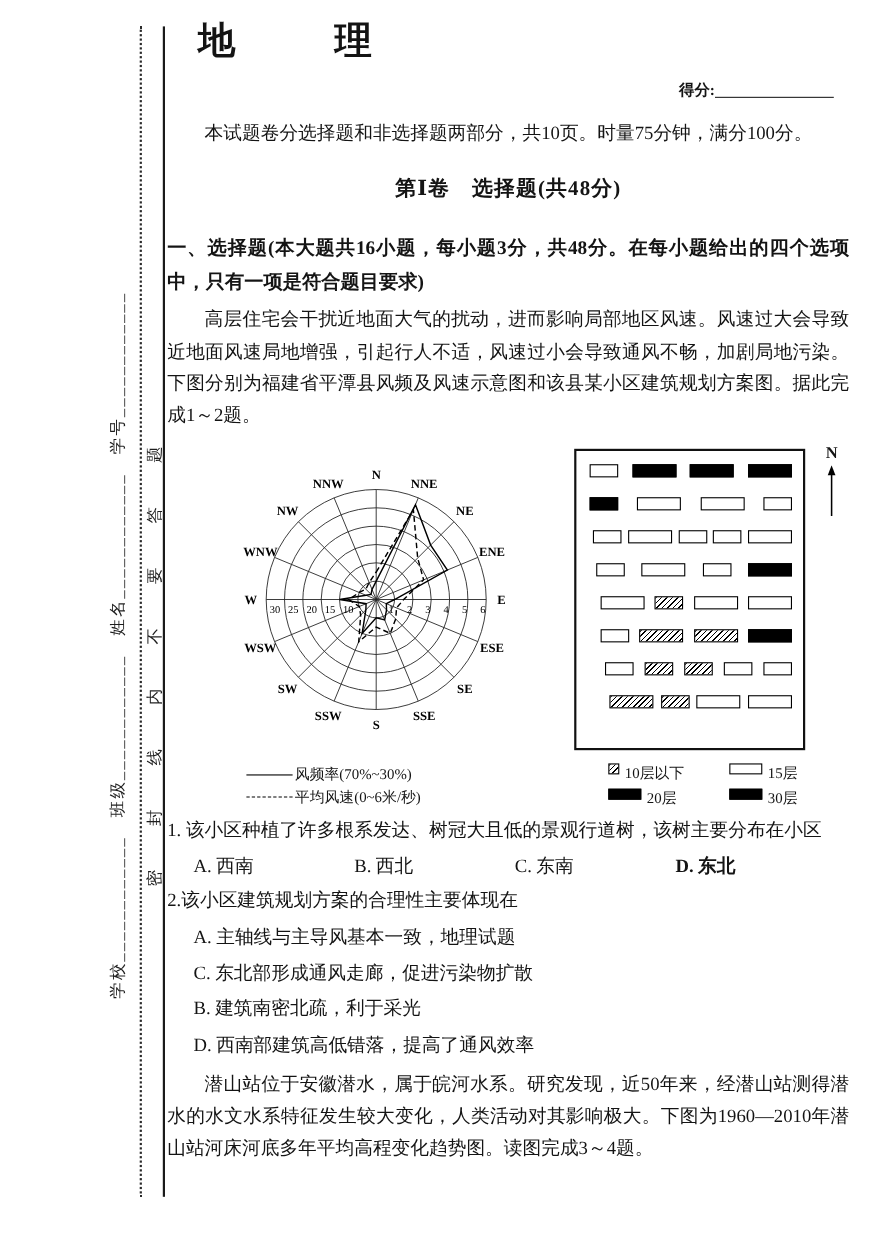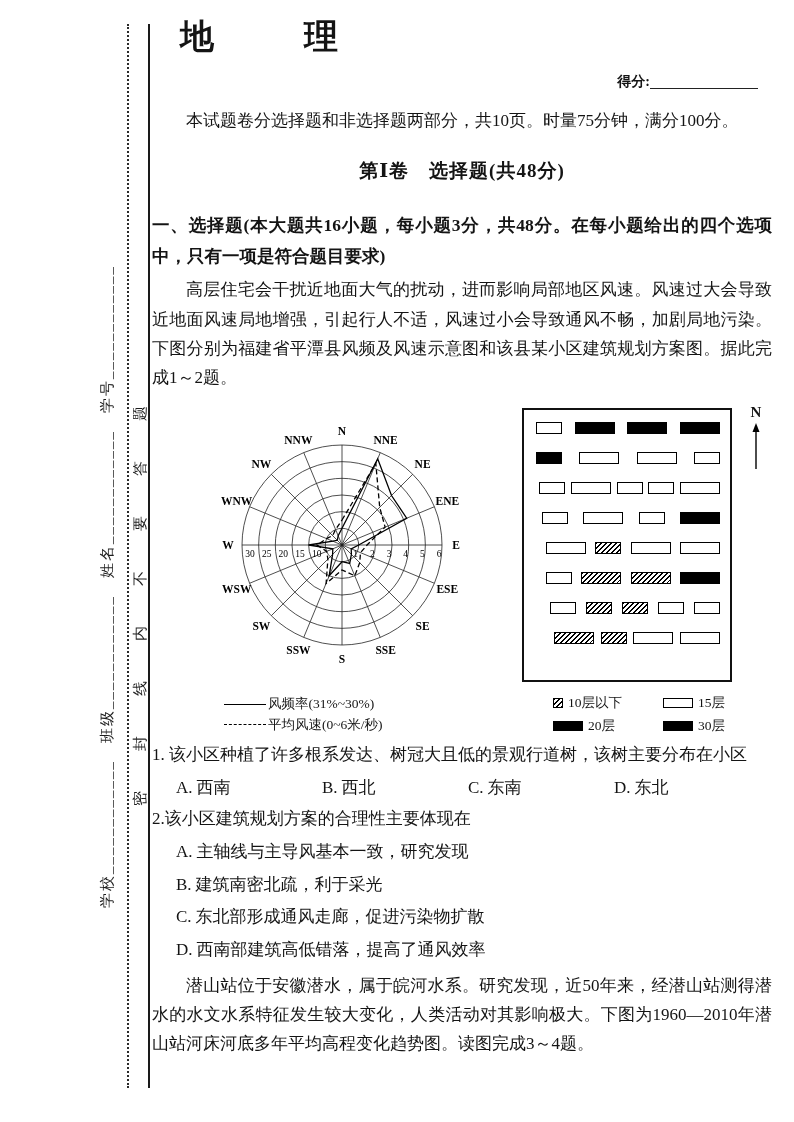--- a/index.html
+++ b/index.html
@@ -69,29 +69,29 @@
   .f-white{background:#fff;border:1.6px solid #000;}
   .f-black{background:#000;border:1.6px solid #000;}
   .f-hatch{border:1px solid #000;
     background:repeating-linear-gradient(135deg,#000 0,#000 1px,#fff 1px,#fff 3.5px);}
   .north{position:absolute;right:-30px;top:-4px;text-align:center;font-size:15px;font-weight:700;}
   .north svg{display:block;margin:2px auto 0 auto;}
   .building-legend{
     display:grid;grid-template-columns:96px 96px;row-gap:5px;column-gap:14px;
     margin:12px 0 0 4px;font-size:13.5px;align-items:center;
   }
-  .bl-item{display:flex;align-items:center;gap:5px;white-space:nowrap;padding-left:27px;}
+  .bl-item{display:flex;gap:5px;white-space:nowrap;padding-left:27px;}
   .bl-swatch{display:inline-block;width:30px;height:10px;box-sizing:border-box;}
 
   
   .question{margin-top:6px;}
   .stem{margin:4px 0 0 0;font-size:17px;line-height:1.7;text-align:justify;}
   .opts-inline{display:flex;padding-left:24px;margin-top:6px;font-size:17px;}
   .opts-inline .opt{width:146px;}
-  .opts-inline .opt:last-child{width:auto;}
+  .opts-inline .opt:last-child{width:auto;font-weight:bold;}
   .opts-block{padding-left:24px;font-size:17px;line-height:1.92;margin-top:2px;}
   .opt .olabel{margin-right:4px;}
 
   .footer{
     position:absolute;left:152px;top:1053px;width:620px;
     text-align:center;font-size:16px;letter-spacing:1px;
   }
 </style>
 </head>
 <body>
@@ -171,21 +171,21 @@
             <text x="47" y="12" text-anchor="middle" font-size="9.5" fill="#000">3</text>
             <text x="63.66666666666667" y="12" text-anchor="middle" font-size="9.5" fill="#000">4</text>
             <text x="80.33333333333333" y="12" text-anchor="middle" font-size="9.5" fill="#000">5</text>
             <text x="97" y="12" text-anchor="middle" font-size="9.5" fill="#000">6</text>
             <polygon points="0.0,-16.7 35.7,-86.2 49.5,-49.5 64.7,-26.8 16.7,0.0 9.2,3.8 9.4,9.4 7.7,18.5 0.0,16.7 -12.8,30.8 -9.4,9.4 -9.2,3.8 -33.3,0.0 -9.2,-3.8 -4.7,-4.7 -3.8,-9.2" fill="none" stroke="#000" stroke-width="1.3"></polygon>
             <polygon points="0.0,-25.0 33.8,-81.6 37.7,-37.7 43.1,-17.9 25.0,0.0 18.5,7.7 17.7,17.7 12.8,30.8 0.0,25.0 -15.9,38.5 -14.1,14.1 -15.4,6.4 -25.0,0.0 -15.4,-6.4 -9.4,-9.4 -6.4,-15.4" fill="none" stroke="#000" stroke-width="1.3" stroke-dasharray="5 3"></polygon>
           </svg>
         <div class="rose-legend">
           <div class="rl-item">
             <span class="line-sample solid-s"></span>
-            <span>风频率(31%~30%)</span>
+            <span>风频率(70%~30%)</span>
           </div>
           <div class="rl-item">
             <span class="line-sample dash-s"></span>
             <span>平均风速(0~6米/秒)</span>
           </div>
         </div>
       </div>
 
       <div class="building-wrap">
         <div class="building-box" id="building">
@@ -274,23 +274,23 @@
         <span class="opt"><span class="olabel">A.</span><span>西南</span></span>
         <span class="opt"><span class="olabel">B.</span><span>西北</span></span>
         <span class="opt"><span class="olabel">C.</span><span>东南</span></span>
         <span class="opt"><span class="olabel">D.</span><span>东北</span></span>
       </div>
     </div>
 
     <div class="question">
       <p class="stem"><span>2.</span><span>该小区建筑规划方案的合理性主要体现在</span></p>
       <div class="opts-block">
-        <div class="opt"><span class="olabel">A.</span><span>主轴线与主导风基本一致，研究发现</span></div>
+        <div class="opt"><span class="olabel">A.</span><span>主轴线与主导风基本一致，地理试题</span></div>
+        <div class="opt"><span class="olabel">C.</span><span>东北部形成通风走廊，促进污染物扩散</span></div>
         <div class="opt"><span class="olabel">B.</span><span>建筑南密北疏，利于采光</span></div>
-        <div class="opt"><span class="olabel">C.</span><span>东北部形成通风走廊，促进污染物扩散</span></div>
         <div class="opt"><span class="olabel">D.</span><span>西南部建筑高低错落，提高了通风效率</span></div>
       </div>
     </div>
 
     <p class="para">潜山站位于安徽潜水，属于皖河水系。研究发现，近50年来，经潜山站测得潜水的水文水系特征发生较大变化，人类活动对其影响极大。下图为1960—2010年潜山站河床河底多年平均高程变化趋势图。读图完成3～4题。</p>
 
   </main>
 
 </div>
 

